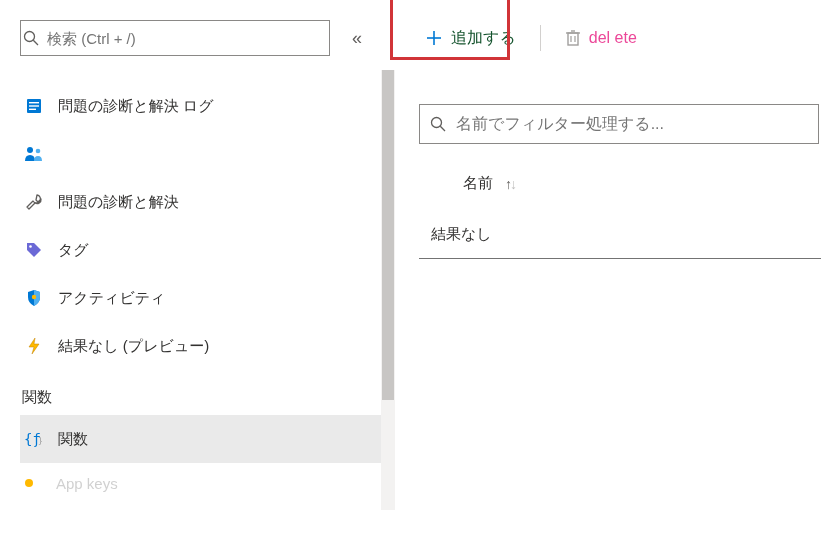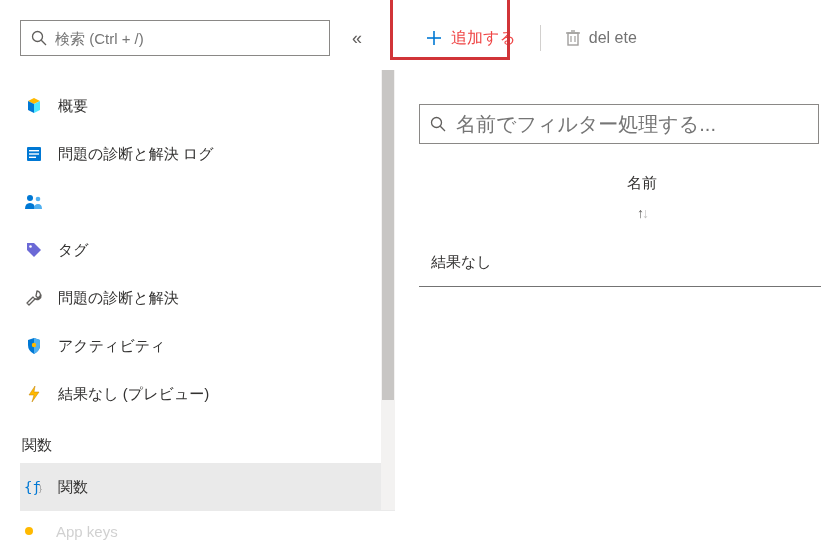--- a/index.html
+++ b/index.html
@@ -30,21 +30,21 @@
     align-items: center;
     gap: 18px;
     padding-right: 10px;
   }
   .search-box {
     flex: 0 0 310px;
     height: 36px;
     border: 1px solid #8a8886;
     display: flex;
     align-items: center;
-    padding: 0 10px;
+    padding: 0 2px;
     gap: 8px;
     background: #fff;
   }
   .search-box input {
     border: none;
     outline: none;
     font-size: 15px;
     color: #605e5c;
     width: 100%;
     background: transparent;
@@ -126,21 +126,21 @@
     display: flex;
     align-items: center;
     gap: 10px;
     height: 40px;
   }
   .tb-btn {
     display: flex;
     align-items: center;
     gap: 8px;
     font-size: 16px;
-    color: #ef4444;
+    color: #14532d;
     cursor: pointer;
     padding: 4px 6px;
   }
   .tb-btn .tb-icon { color: #0078d4; }
   .tb-sep {
     width: 1px;
     height: 26px;
     background: #d2d0ce;
     margin: 0 8px;
   }
@@ -156,33 +156,32 @@
     display: flex;
     align-items: center;
     padding: 0 10px;
     gap: 10px;
     width: calc(100% - 2px);
   }
   .filter-box input {
     border: none;
     outline: none;
     width: 100%;
-    font-size: 20px;
+    font-size: 16px;
     color: #0f172a;
     background: transparent;
   }
   .col-header {
     margin-top: 30px;
     padding-left: 44px;
     font-size: 15px;
     color: #323130;
     display: flex;
     align-items: center;
     gap: 12px;
-    flex-direction: column;
   }
   .sort-arrows {
     color: #605e5c;
     font-size: 14px;
     letter-spacing: -2px;
   }
   .results-row {
     margin-top: 22px;
     padding: 10px 0 14px 12px;
     font-size: 15px;
@@ -207,30 +206,20 @@
               <line x1="10.3" y1="10.3" x2="15" y2="15" stroke="#605e5c" stroke-width="1.3"></line>
             </svg>
         </span>
         <input type="text" placeholder="検索 (Ctrl + /)" style="">
       </div>
       <span class="collapse-btn">«</span>
     </div>
 
     <nav class="menu">
 
-      <div class="menu-item">
-        <span class="icon-slot">
-          <svg width="18" height="18" viewBox="0 0 18 18">
-              <path d="M3 4 L9 1 L15 4 L9 7 Z" fill="#ffb900"></path>
-              <path d="M3 4 L9 7 L9 16 L3 13 Z" fill="#0078d4"></path>
-              <path d="M15 4 L9 7 L9 16 L15 13 Z" fill="#50e6ff"></path>
-            </svg>
-        </span>
-        <span>概要</span>
-      </div>
 
       <div class="menu-item">
         <span class="icon-slot">
           <svg width="18" height="18" viewBox="0 0 18 18">
               <rect x="2" y="2" width="14" height="14" rx="1" fill="#0078d4"></rect>
               <rect x="4" y="5" width="10" height="1.4" fill="#fff"></rect>
               <rect x="4" y="8.3" width="10" height="1.4" fill="#fff"></rect>
               <rect x="4" y="11.6" width="7" height="1.4" fill="#fff"></rect>
             </svg>
         </span>
@@ -244,34 +233,34 @@
               <path d="M1 16 Q1 10 6 10 Q11 10 11 16 Z" fill="#0078d4"></path>
               <circle cx="14" cy="6" r="2.3" fill="#50b0f0"></circle>
               <path d="M10 16 Q10 11 14 11 Q18 11 18 16 Z" fill="#50b0f0"></path>
             </svg>
         </span>
       </div>
 
       <div class="menu-item">
         <span class="icon-slot">
           <svg width="18" height="18" viewBox="0 0 18 18">
+              <path d="M12 2 A4 4 0 1 1 8 8 L2 14 L4 16 L10 10 A4 4 0 0 0 16 6 L13 9 L11 7 Z" fill="none" stroke="#605e5c" stroke-width="1.3" stroke-linejoin="round"></path>
+            </svg>
+        </span>
+        <span>問題の診断と解決</span>
+      </div>
+
+      <div class="menu-item">
+        <span class="icon-slot">
+          <svg width="18" height="18" viewBox="0 0 18 18">
               <path d="M2 2 L9 2 L16 9 L9 16 L2 9 Z" fill="#6b69d6"></path>
               <circle cx="5.5" cy="5.5" r="1.3" fill="#fff"></circle>
             </svg>
         </span>
         <span>タグ</span>
-      </div>
-
-      <div class="menu-item">
-        <span class="icon-slot">
-          <svg width="18" height="18" viewBox="0 0 18 18">
-              <path d="M12 2 A4 4 0 1 1 8 8 L2 14 L4 16 L10 10 A4 4 0 0 0 16 6 L13 9 L11 7 Z" fill="none" stroke="#605e5c" stroke-width="1.3" stroke-linejoin="round"></path>
-            </svg>
-        </span>
-        <span>問題の診断と解決</span>
       </div>
 
       <div class="menu-item">
         <span class="icon-slot">
           <svg width="18" height="18" viewBox="0 0 18 18">
               <path d="M9 1 L15 3 V8 Q15 14 9 17 Q3 14 3 8 V3 Z" fill="#0078d4"></path>
               <path d="M9 1 L15 3 V8 Q15 14 9 17 V1 Z" fill="#50b0f0"></path>
               <circle cx="9" cy="8" r="2.2" fill="#ffb900"></circle>
             </svg>
         </span>
@@ -324,21 +313,21 @@
               <line x1="9" y1="2" x2="9" y2="16" stroke="#0078d4" stroke-width="1.6"></line>
               <line x1="2" y1="9" x2="16" y2="9" stroke="#0078d4" stroke-width="1.6"></line>
             </svg>
         </span>
         <span>追加する</span>
       </div>
 
 
       <div class="tb-sep"></div>
 
-      <div class="tb-btn" style="color:#737373">
+      <div class="tb-btn" style="color:#ec4899">
         <span>
           <svg width="16" height="18" viewBox="0 0 16 18">
               <rect x="3" y="4" width="10" height="12" fill="none" stroke="#a19f9d" stroke-width="1.4"></rect>
               <line x1="1" y1="4" x2="15" y2="4" stroke="#a19f9d" stroke-width="1.4"></line>
               <line x1="6" y1="2" x2="10" y2="2" stroke="#a19f9d" stroke-width="1.4"></line>
               <line x1="6" y1="7" x2="6" y2="13" stroke="#a19f9d" stroke-width="1.2"></line>
               <line x1="10" y1="7" x2="10" y2="13" stroke="#a19f9d" stroke-width="1.2"></line>
             </svg>
         </span>
         <span>del ete</span>

